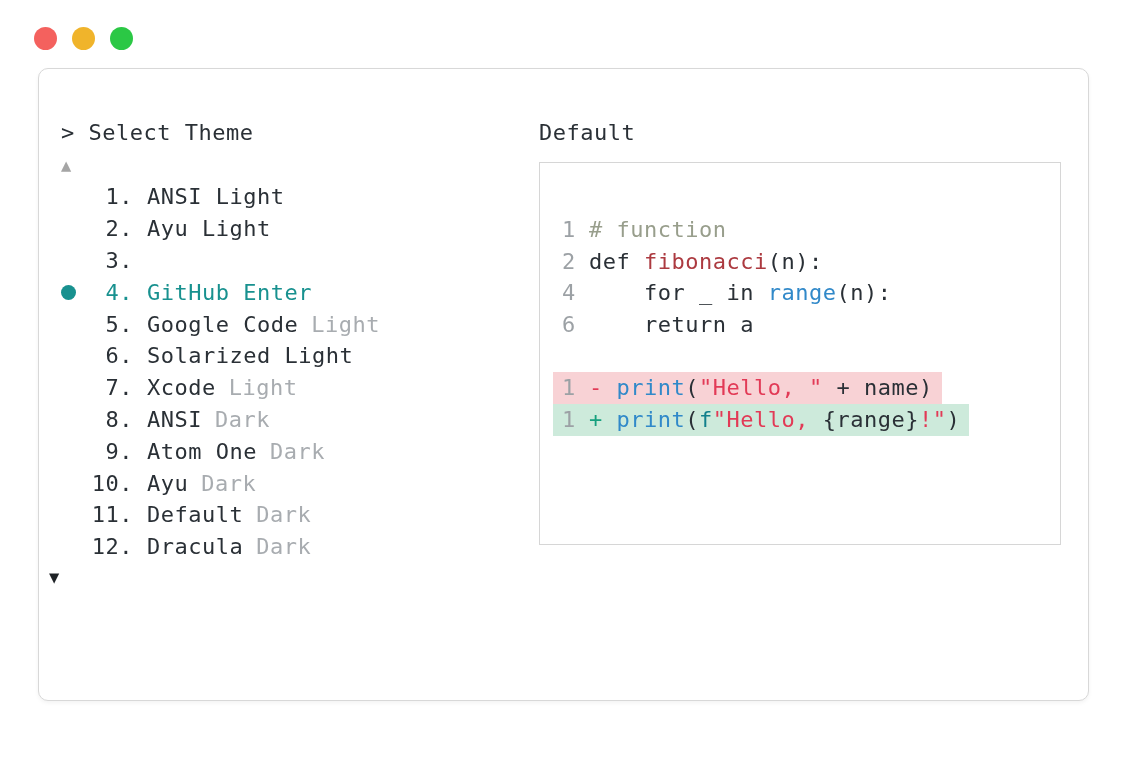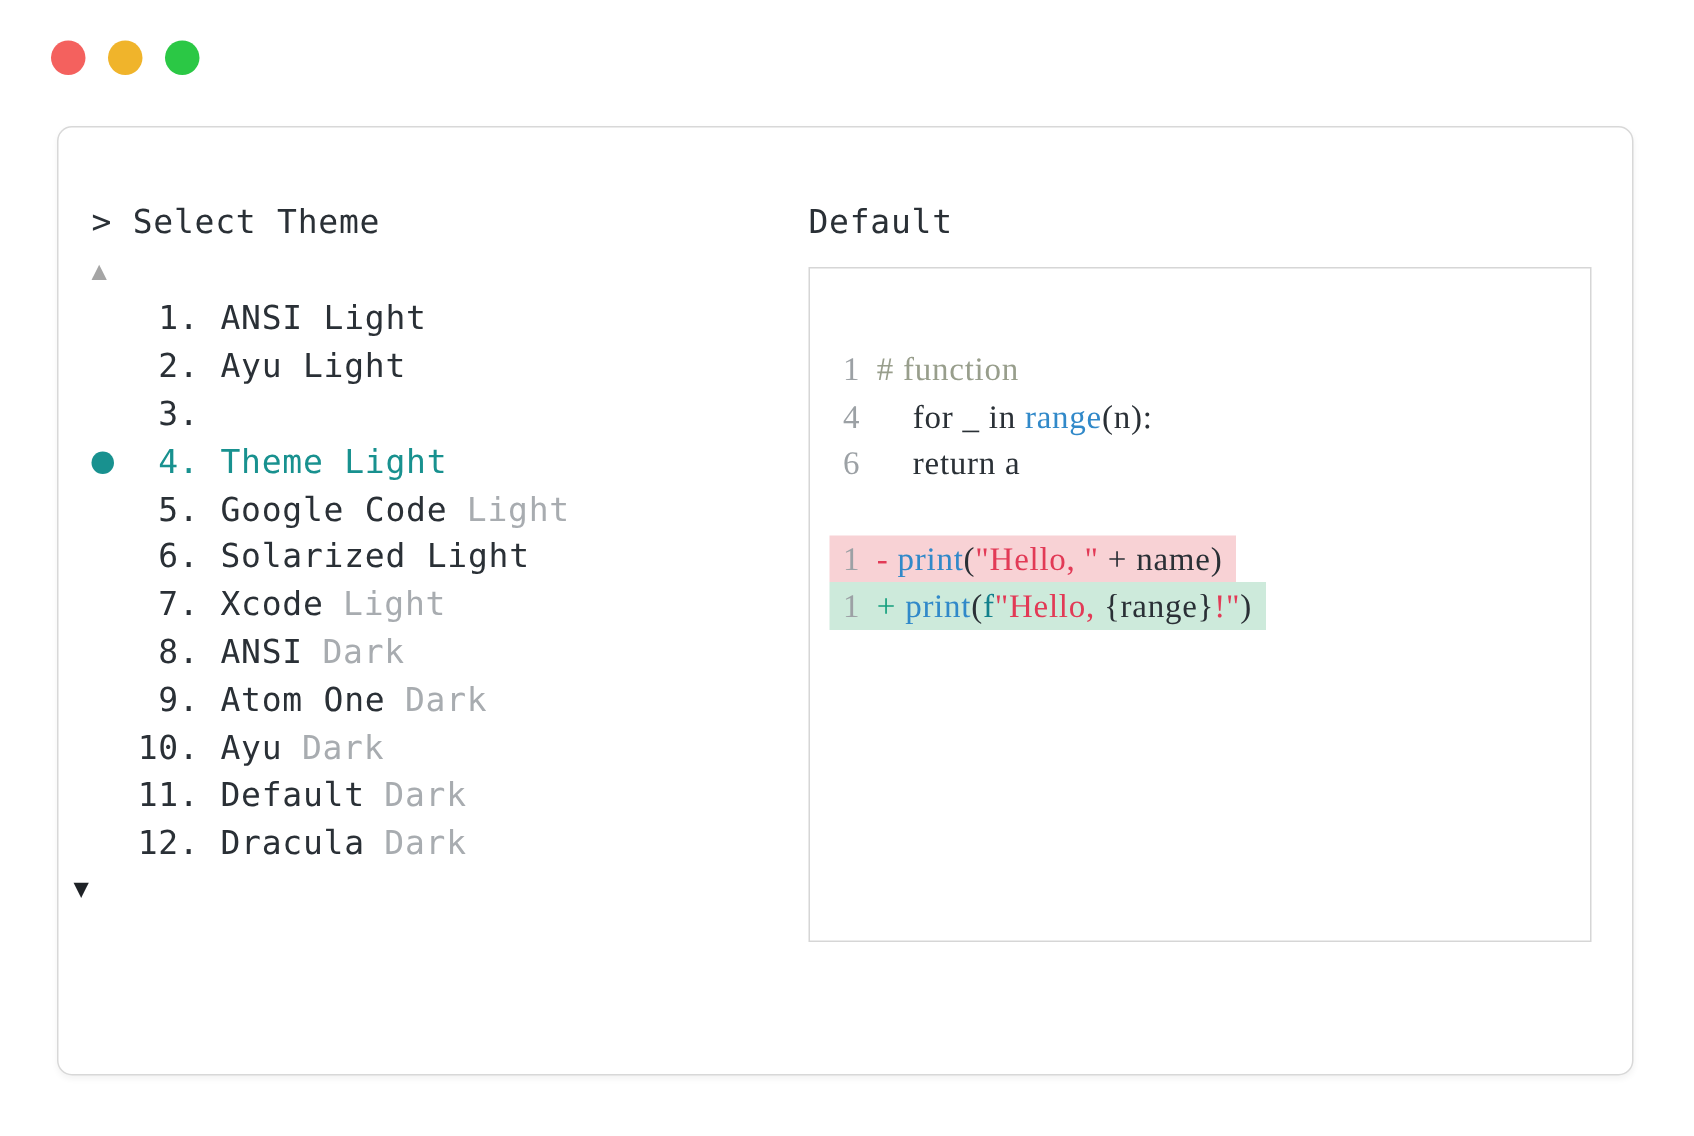--- a/index.html
+++ b/index.html
@@ -10,21 +10,21 @@
     font-family: "DejaVu Sans Mono", "Liberation Mono", monospace;
   }
   .stage { position: relative; width: 1129px; height: 757px; background: #fff; }
 
   
   .traffic-lights { position: absolute; left: 34px; top: 27px; display: flex; gap: 15px; }
   .dot { width: 23px; height: 23px; border-radius: 50%; }
 
   
   .panel {
-    position: absolute; left: 38px; top: 84px;
+    position: absolute; left: 38px; top: 68px;
     width: 1051px; height: 633px;
     border: 1.5px solid var(--panel-border, #d8d8d8);
     border-radius: 10px;
     background: #fff;
     box-shadow: 0 2px 4px rgba(0,0,0,0.05);
     box-sizing: border-box;
   }
 
   .mono { font-size: 22px; letter-spacing: 0.5px; color: var(--text, #2a3036); }
 
@@ -50,25 +50,24 @@
   .bullet { width: 15px; height: 15px; border-radius: 50%; background: var(--accent, #18918f); visibility: hidden; }
   .theme-item.selected .bullet { visibility: visible; }
   .num { display: inline-block; width: 42px; text-align: right; margin-right: 14px; }
   .theme-item.selected, .theme-item.selected .num, .theme-item.selected .suffix { color: var(--accent, #18918f); }
   .suffix { color: var(--muted, #a8acb0); }
   .suffix:not(:empty) { margin-left: 13px; }
 
   
   .preview-box {
     position: absolute; left: 500px; top: 93px;
-    width: 522px; height: 450px;
+    width: 522px; height: 383px;
     border: 1.5px solid var(--preview-border, #d6d6d6);
     box-sizing: border-box;
     background: #fff;
-    font-family: Liberation Serif, serif;
   }
   .code { position: absolute; left: 22px; top: 51px; }
   .code-line { height: 31.7px; line-height: 31.7px; white-space: pre; }
   .hl { display: inline-block; padding: 0 9px; margin-left: -9px; }
   .hl.diff-del { background: var(--del-bg, #f8d2d5); }
   .hl.diff-add { background: var(--add-bg, #cdeadb); }
   .ln { display: inline-block; min-width: 1ch; margin-right: 1ch; color: var(--line-number, #9ca1a5); }
 
   .tok-plain    { color: var(--text, #2a3036); }
   .tok-comment  { color: var(--comment, #989e8c); }
@@ -98,36 +97,37 @@
     <div class="prompt mono"><span>&gt; </span><span>Select Theme</span></div>
 
     <div class="preview-title mono">Default</div>
 
     <div class="scroll-up">▲</div>
 
     <ul class="theme-list mono" id="theme-list">
         <li class="theme-item"><span class="bullet-col"><span class="bullet"></span></span><span class="num">1.</span><span class="name">ANSI Light</span><span class="suffix"></span></li>
         <li class="theme-item"><span class="bullet-col"><span class="bullet"></span></span><span class="num">2.</span><span class="name">Ayu Light</span><span class="suffix"></span></li>
         <li class="theme-item"><span class="bullet-col"><span class="bullet"></span></span><span class="num">3.</span><span class="suffix"></span></li>
-        <li class="theme-item selected"><span class="bullet-col"><span class="bullet"></span></span><span class="num">4.</span><span class="name">Theme Light</span><span class="suffix"></span></li>
+        <li class="theme-item selected"><span class="bullet-col"><span class="bullet"></span></span><span class="num">4.</span><span class="name">GitHub Enter</span><span class="suffix"></span></li>
         <li class="theme-item"><span class="bullet-col"><span class="bullet"></span></span><span class="num">5.</span><span class="name">Google Code</span><span class="suffix">Light</span></li>
         <li class="theme-item"><span class="bullet-col"><span class="bullet"></span></span><span class="num">6.</span><span class="name">Solarized Light</span><span class="suffix"></span></li>
         <li class="theme-item"><span class="bullet-col"><span class="bullet"></span></span><span class="num">7.</span><span class="name">Xcode</span><span class="suffix">Light</span></li>
         <li class="theme-item"><span class="bullet-col"><span class="bullet"></span></span><span class="num">8.</span><span class="name">ANSI</span><span class="suffix">Dark</span></li>
         <li class="theme-item"><span class="bullet-col"><span class="bullet"></span></span><span class="num">9.</span><span class="name">Atom One</span><span class="suffix">Dark</span></li>
         <li class="theme-item"><span class="bullet-col"><span class="bullet"></span></span><span class="num">10.</span><span class="name">Ayu</span><span class="suffix">Dark</span></li>
         <li class="theme-item"><span class="bullet-col"><span class="bullet"></span></span><span class="num">11.</span><span class="name">Default</span><span class="suffix">Dark</span></li>
         <li class="theme-item"><span class="bullet-col"><span class="bullet"></span></span><span class="num">12.</span><span class="name">Dracula</span><span class="suffix">Dark</span></li>
       </ul>
 
     <div class="scroll-down">▼</div>
 
     <div class="preview-box">
       <div class="code mono" id="code">
           <div class="code-line"><span class="hl"><span class="ln">1</span><span class="tok-comment"># function</span></span></div>
+          <div class="code-line"><span class="hl"><span class="ln">2</span><span class="tok-plain">def </span><span class="tok-func">fibonacci</span><span class="tok-plain">(n):</span></span></div>
           <div class="code-line"><span class="hl"><span class="ln">4</span><span class="tok-plain">    for _ in </span><span class="tok-call">range</span><span class="tok-plain">(n):</span></span></div>
           <div class="code-line"><span class="hl"><span class="ln">6</span><span class="tok-plain">    return a</span></span></div>
           <div class="code-line"><span class="hl"></span></div>
           <div class="code-line"><span class="hl diff-del"><span class="ln">1</span><span class="tok-del-sign">- </span><span class="tok-call">print</span><span class="tok-plain">(</span><span class="tok-string">"Hello, "</span><span class="tok-plain"> + name)</span></span></div>
           <div class="code-line"><span class="hl diff-add"><span class="ln">1</span><span class="tok-add-sign">+ </span><span class="tok-call">print</span><span class="tok-plain">(</span><span class="tok-fstring">f</span><span class="tok-string">"Hello, </span><span class="tok-plain">{range}</span><span class="tok-string">!"</span><span class="tok-plain">)</span></span></div>
         </div>
     </div>
 
 
   </div>

